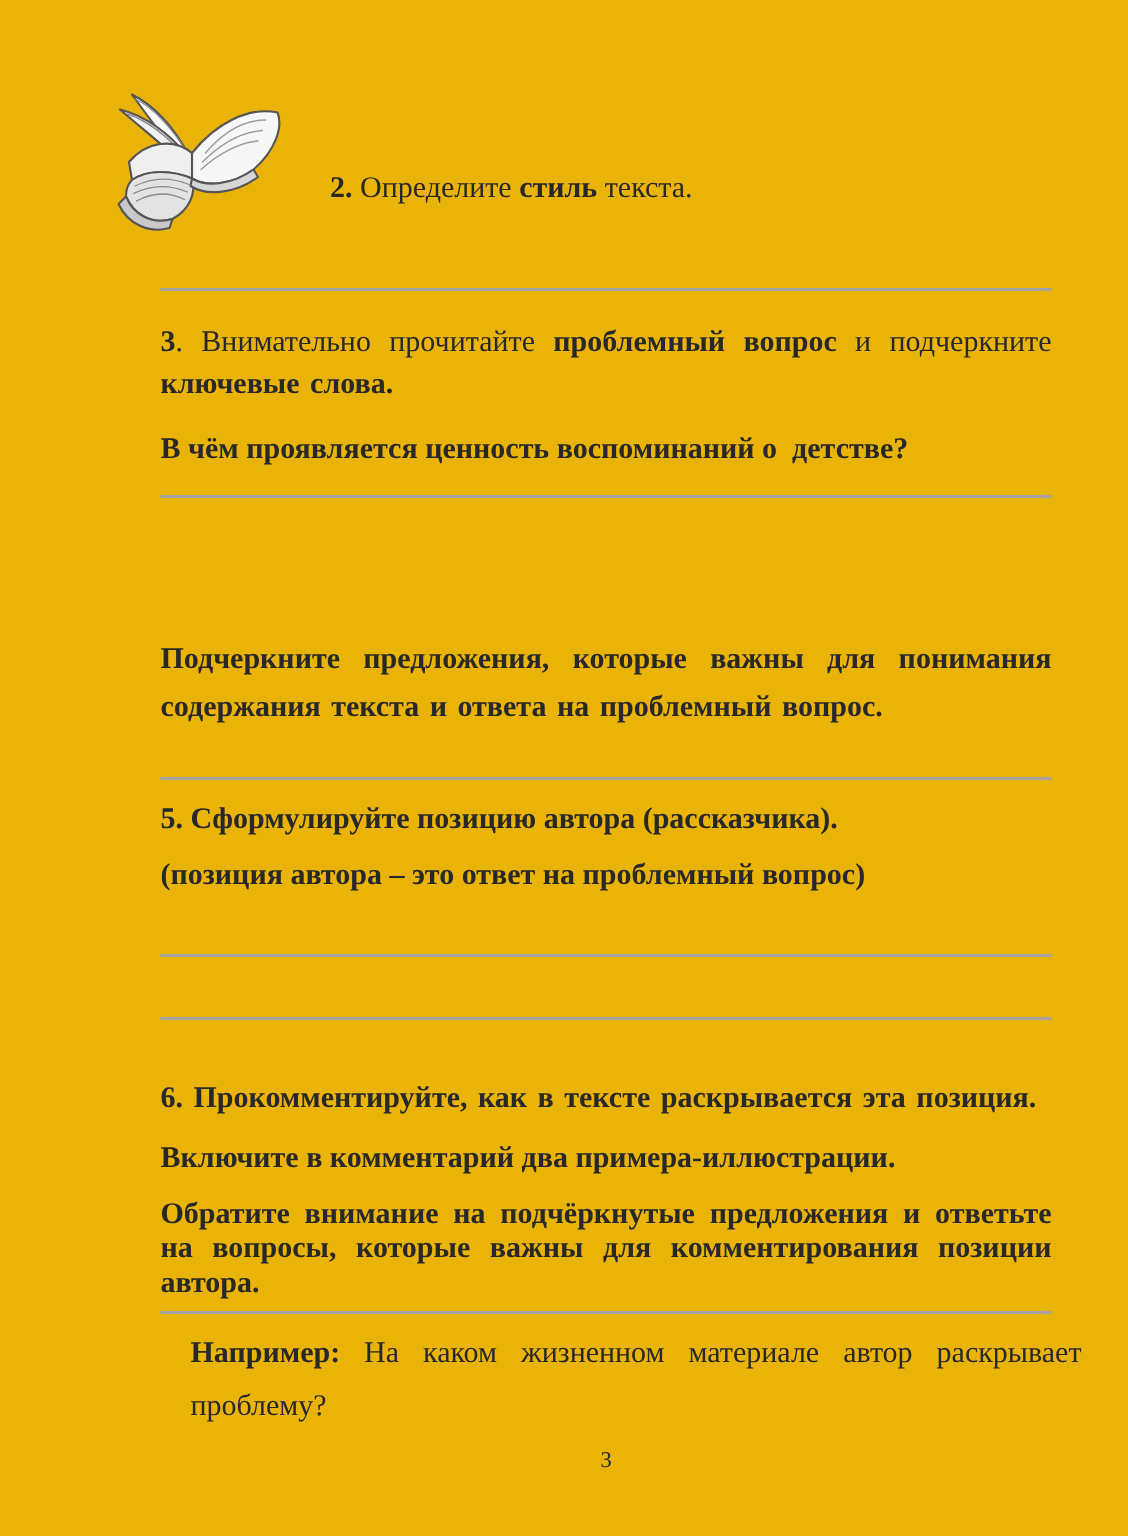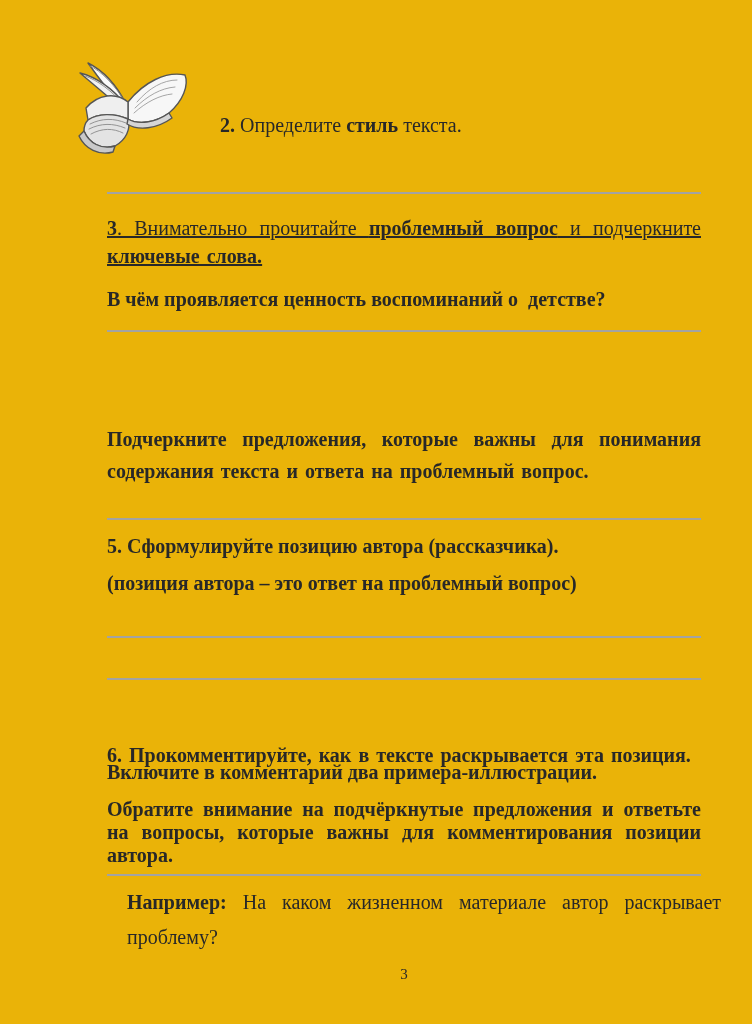--- a/index.html
+++ b/index.html
@@ -53,39 +53,39 @@
       </g>
     </svg>
   </div>
 
   <p class="abs t" style="left:220px;top:109px;width:460px;">
     <b class="bold">2.</b><span> Определите </span><b class="bold">стиль</b><span> текста.</span>
   </p>
 
   <div class="abs cx rule" style="top:192px;"></div>
 
-  <p class="abs cx t lh28 just" style="top:214px;text-decoration:underline;">
+  <p class="abs cx t lh28 just" style="top:214px;">
     <b class="bold">3</b><span>. Внимательно прочитайте </span><b class="bold">проблемный вопрос</b><span> и подчеркните </span><b class="bold">ключевые слова.</b>
   </p>
 
   <p class="abs cx t bold prewrap" style="top:283px;">В чём проявляется ценность воспоминаний о  детстве?</p>
 
   <div class="abs cx rule" style="top:330px;"></div>
 
   <p class="abs cx t bold just" style="top:423px;">Подчеркните предложения, которые важны для понимания содержания текста и ответа на проблемный вопрос.</p>
 
   <div class="abs cx rule" style="top:518px;"></div>
 
   <p class="abs cx t bold" style="top:530px;">5. Сформулируйте позицию автора (рассказчика).</p>
   <p class="abs cx t bold" style="top:567px;">(позиция автора – это ответ на проблемный вопрос)</p>
 
   <div class="abs cx rule" style="top:636px;"></div>
   <div class="abs cx rule" style="top:678px;"></div>
 
-  <p class="abs cx t bold lh23 just" style="top:744px;">6. Прокомментируйте, как в тексте раскрывается эта позиция.</p>
+  <p class="abs cx t bold lh23 just" style="top:721px;">6. Прокомментируйте, как в тексте раскрывается эта позиция.</p>
   <p class="abs cx t bold lh23 just" style="top:798px;">Обратите внимание на подчёркнутые предложения и ответьте на вопросы, которые важны для комментирования позиции автора.</p>
   <p class="abs cx t bold lh23" style="top:761px;">Включите в комментарий два примера-иллюстрации.</p>
 
   <div class="abs cx rule" style="top:874px;"></div>
 
   <p class="abs cx t lh35 just" style="top:885px;margin-left:20px;">
     <b class="bold">Например:</b><span> На каком жизненном материале автор раскрывает проблему?</span>
   </p>
 
   <p class="abs cx pagenum" style="top:967px;">3</p>

